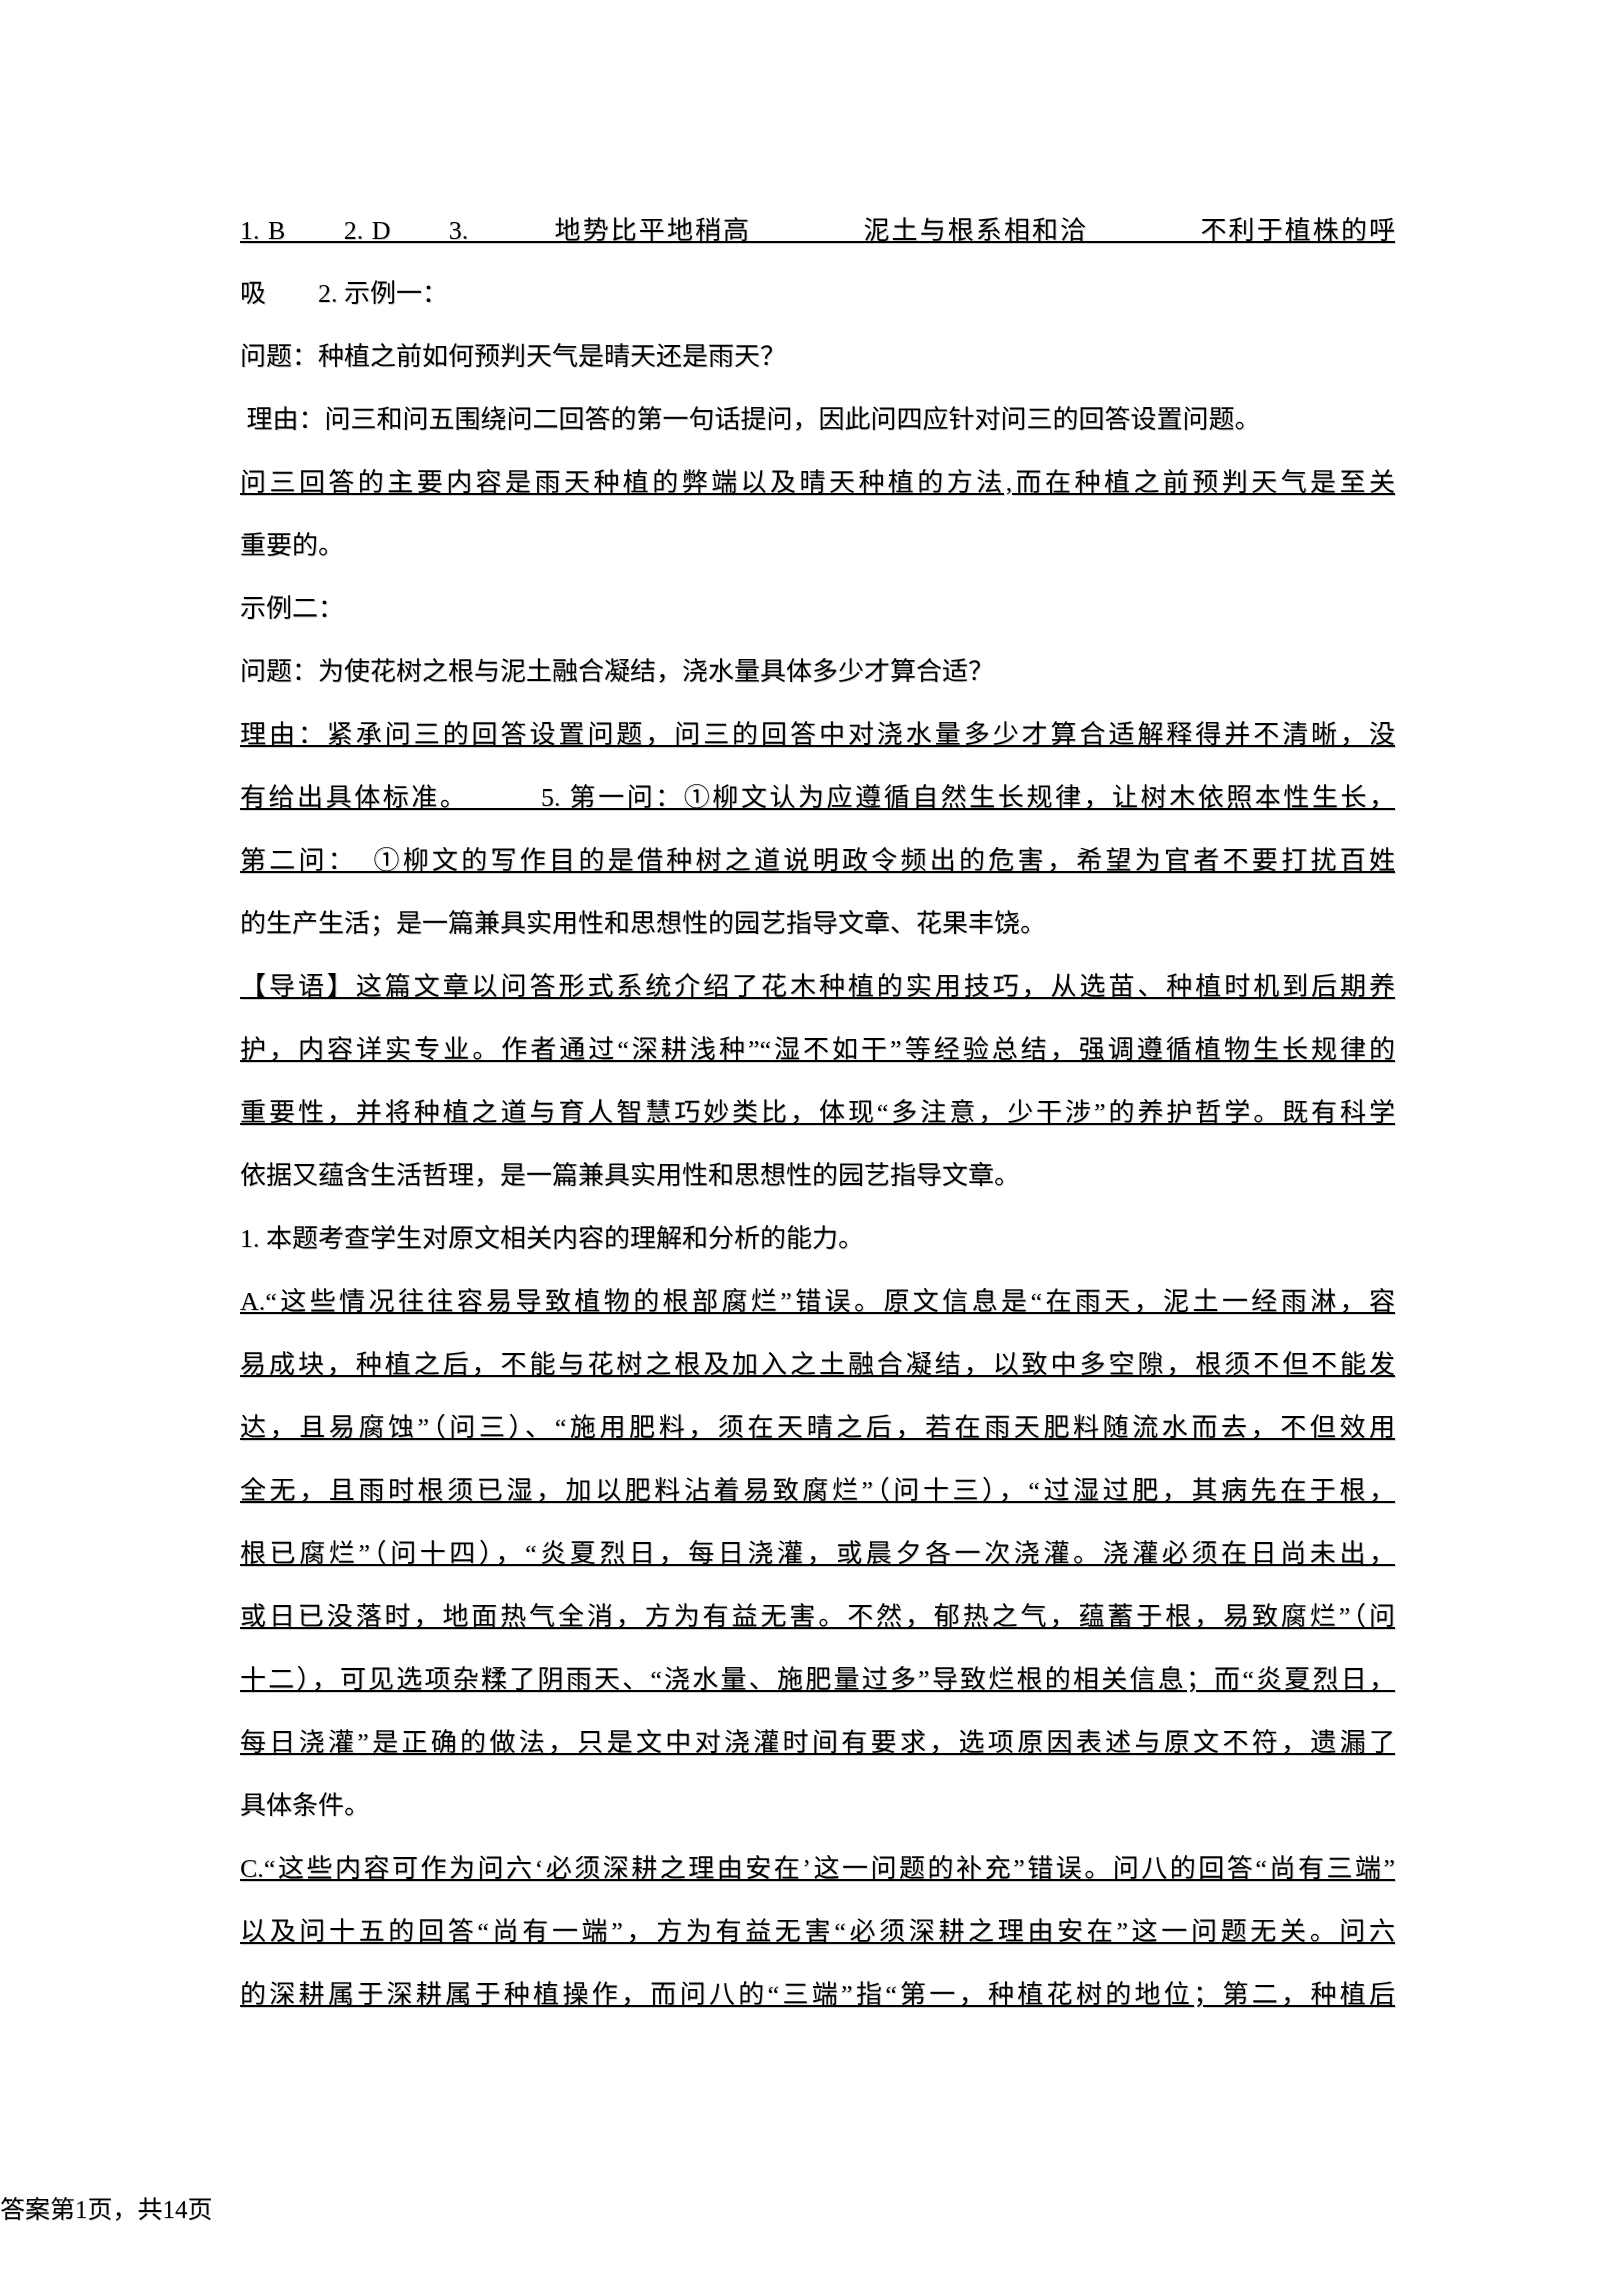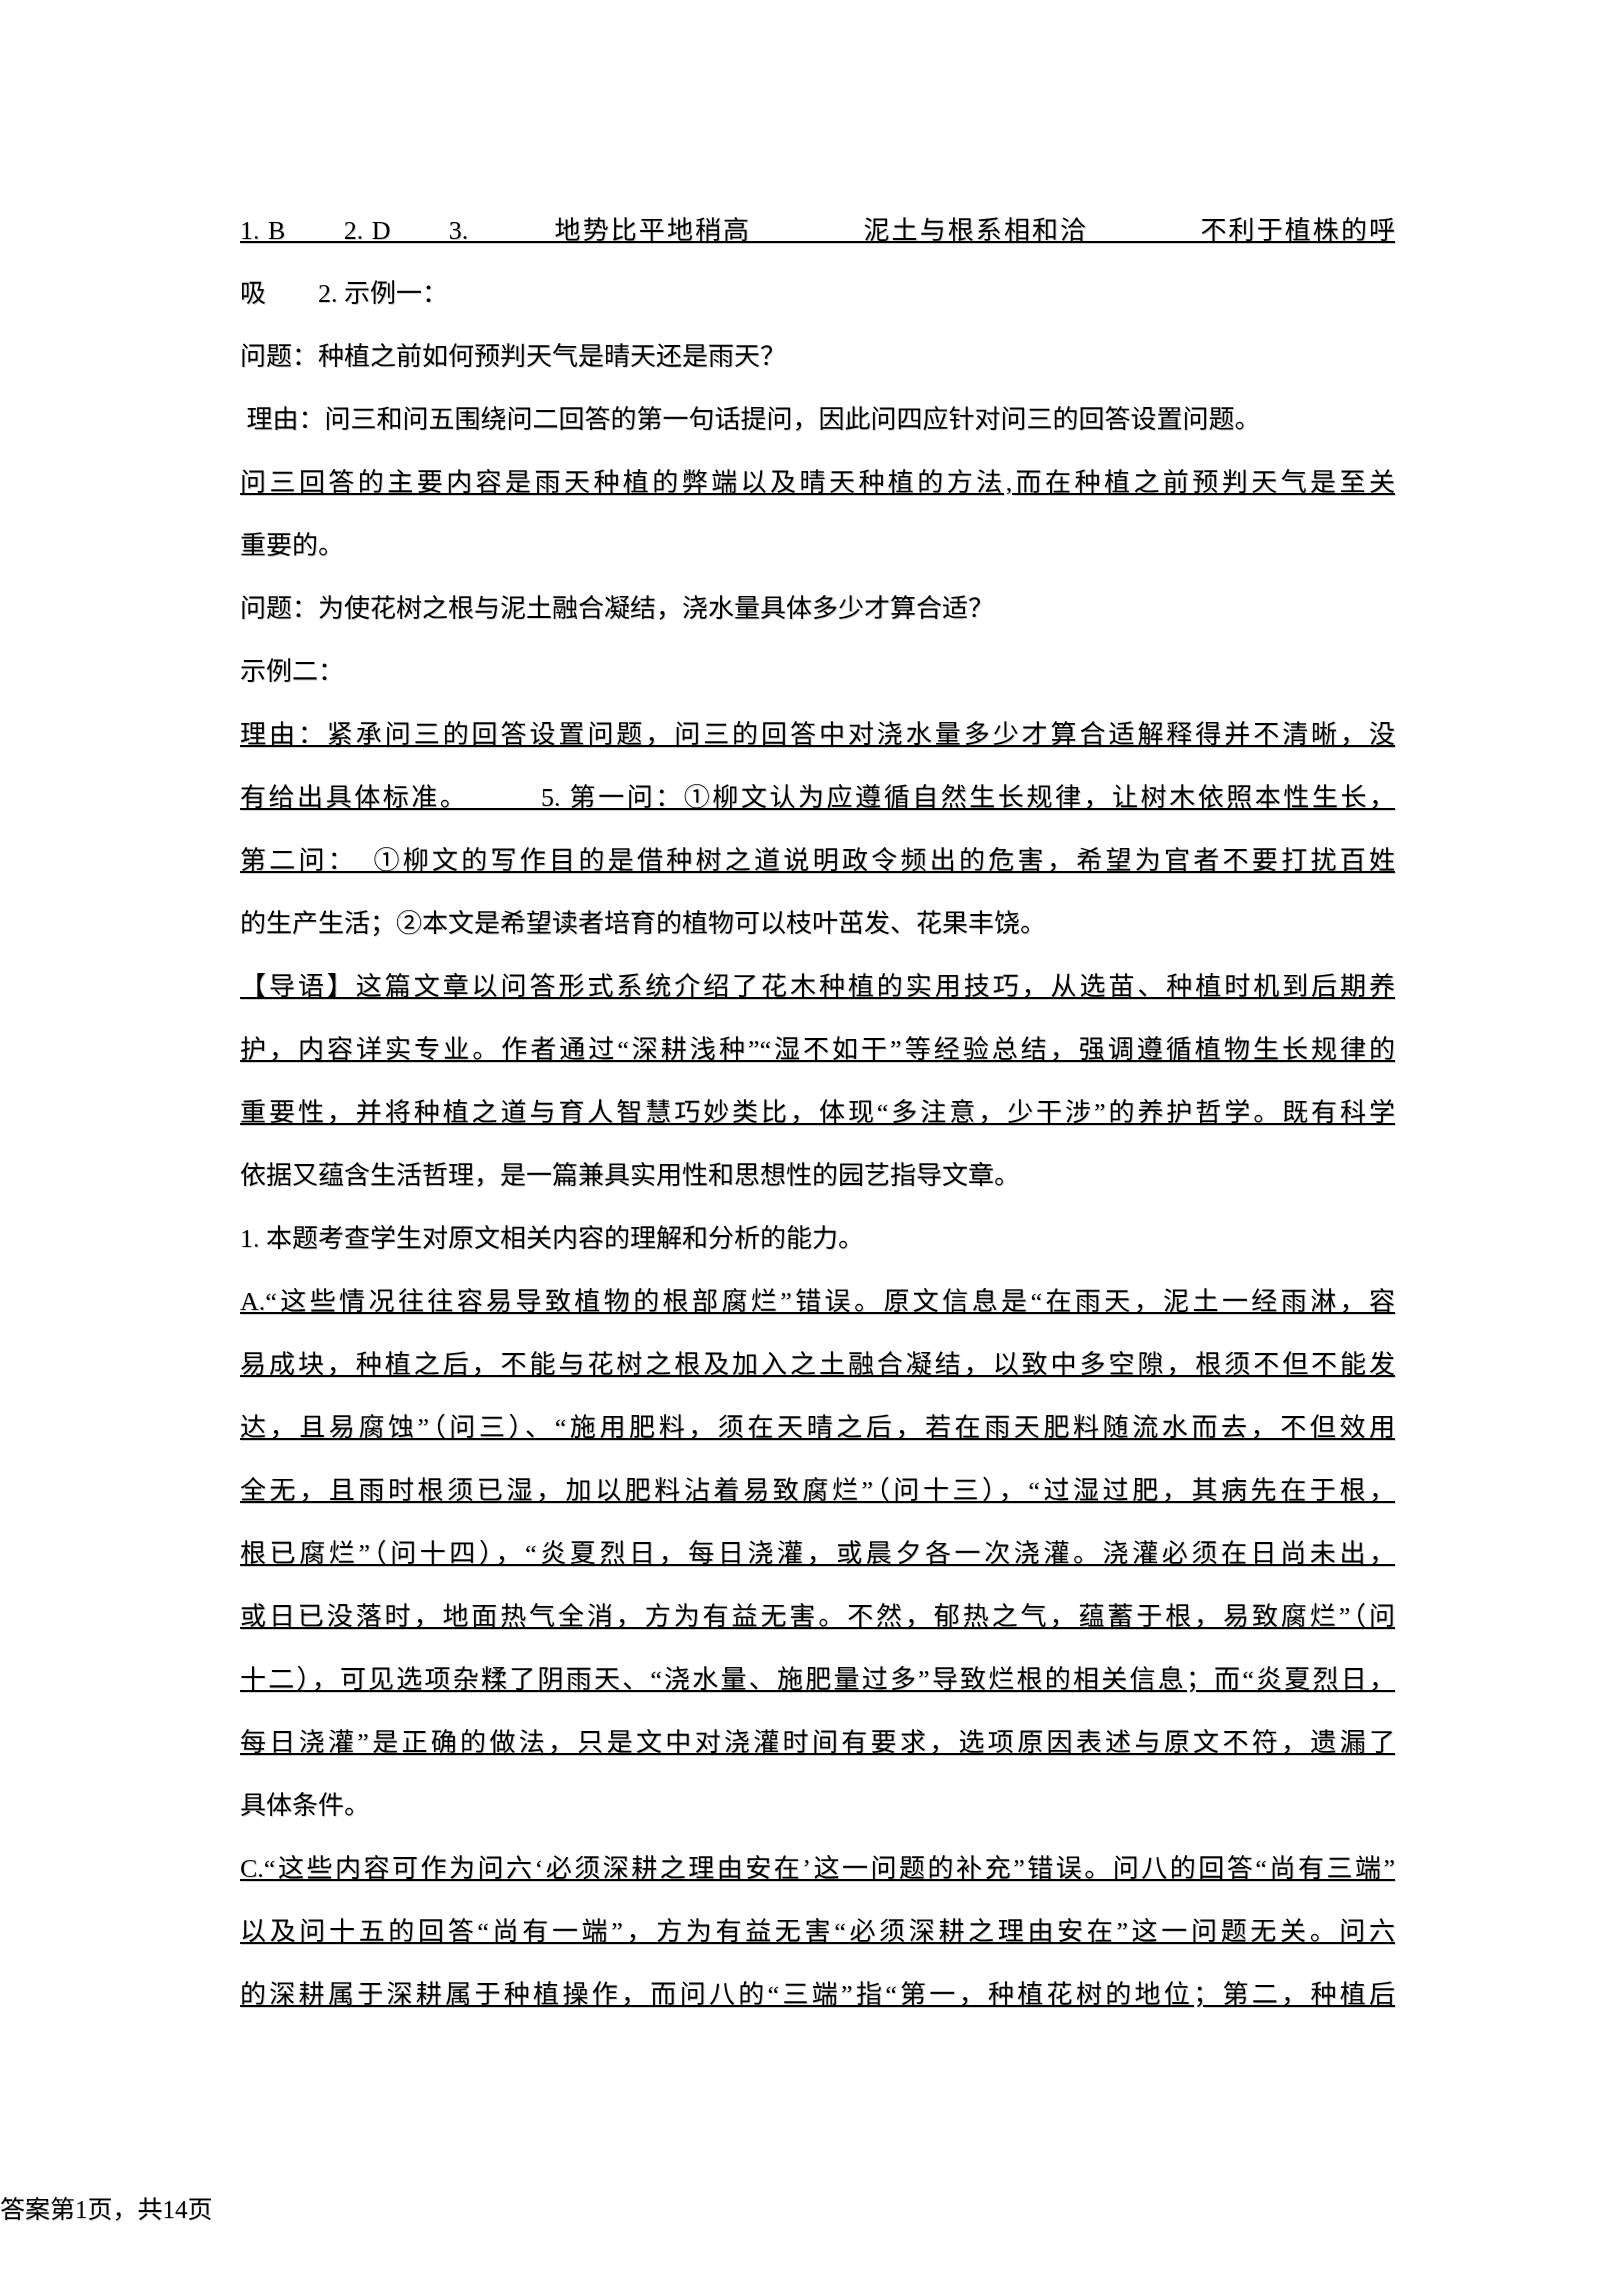--- a/index.html
+++ b/index.html
@@ -53,26 +53,26 @@
 <body>
 
 <div class="page">
   <main class="doc">
     <p class="ln fill">1. B　　2. D　　3.　　　地势比平地稍高　　　　泥土与根系相和洽　　　　不利于植株的呼</p>
     <p class="ln">吸　　2. 示例一：</p>
     <p class="ln">问题：种植之前如何预判天气是晴天还是雨天？</p>
     <p class="ln"> 理由：问三和问五围绕问二回答的第一句话提问，因此问四应针对问三的回答设置问题。</p>
     <p class="ln fill">问三回答的主要内容是雨天种植的弊端以及晴天种植的方法,而在种植之前预判天气是至关</p>
     <p class="ln">重要的。</p>
+    <p class="ln">示例二：</p>
     <p class="ln">问题：为使花树之根与泥土融合凝结，浇水量具体多少才算合适？</p>
-    <p class="ln">示例二：</p>
     <p class="ln fill">理由：紧承问三的回答设置问题，问三的回答中对浇水量多少才算合适解释得并不清晰，没</p>
     <p class="ln fill">有给出具体标准。　　　5. 第一问：①柳文认为应遵循自然生长规律，让树木依照本性生长，</p>
     <p class="ln fill">第二问：　①柳文的写作目的是借种树之道说明政令频出的危害，希望为官者不要打扰百姓</p>
-    <p class="ln">的生产生活；②本文是希望读者培育的植物可以枝叶茁发、花果丰饶。</p>
+    <p class="ln">的生产生活；是一篇兼具实用性和思想性的园艺指导文章、花果丰饶。</p>
     <p class="ln fill">【导语】这篇文章以问答形式系统介绍了花木种植的实用技巧，从选苗、种植时机到后期养</p>
     <p class="ln fill">护，内容详实专业。作者通过“深耕浅种”“湿不如干”等经验总结，强调遵循植物生长规律的</p>
     <p class="ln fill">重要性，并将种植之道与育人智慧巧妙类比，体现“多注意，少干涉”的养护哲学。既有科学</p>
     <p class="ln">依据又蕴含生活哲理，是一篇兼具实用性和思想性的园艺指导文章。</p>
     <p class="ln">1. 本题考查学生对原文相关内容的理解和分析的能力。</p>
     <p class="ln fill">A.“这些情况往往容易导致植物的根部腐烂”错误。原文信息是“在雨天，泥土一经雨淋，容</p>
     <p class="ln fill">易成块，种植之后，不能与花树之根及加入之土融合凝结，以致中多空隙，根须不但不能发</p>
     <p class="ln fill">达，且易腐蚀”（问三）、“施用肥料，须在天晴之后，若在雨天肥料随流水而去，不但效用</p>
     <p class="ln fill">全无，且雨时根须已湿，加以肥料沾着易致腐烂”（问十三），“过湿过肥，其病先在于根，</p>
     <p class="ln fill">根已腐烂”（问十四），“炎夏烈日，每日浇灌，或晨夕各一次浇灌。浇灌必须在日尚未出，</p>

